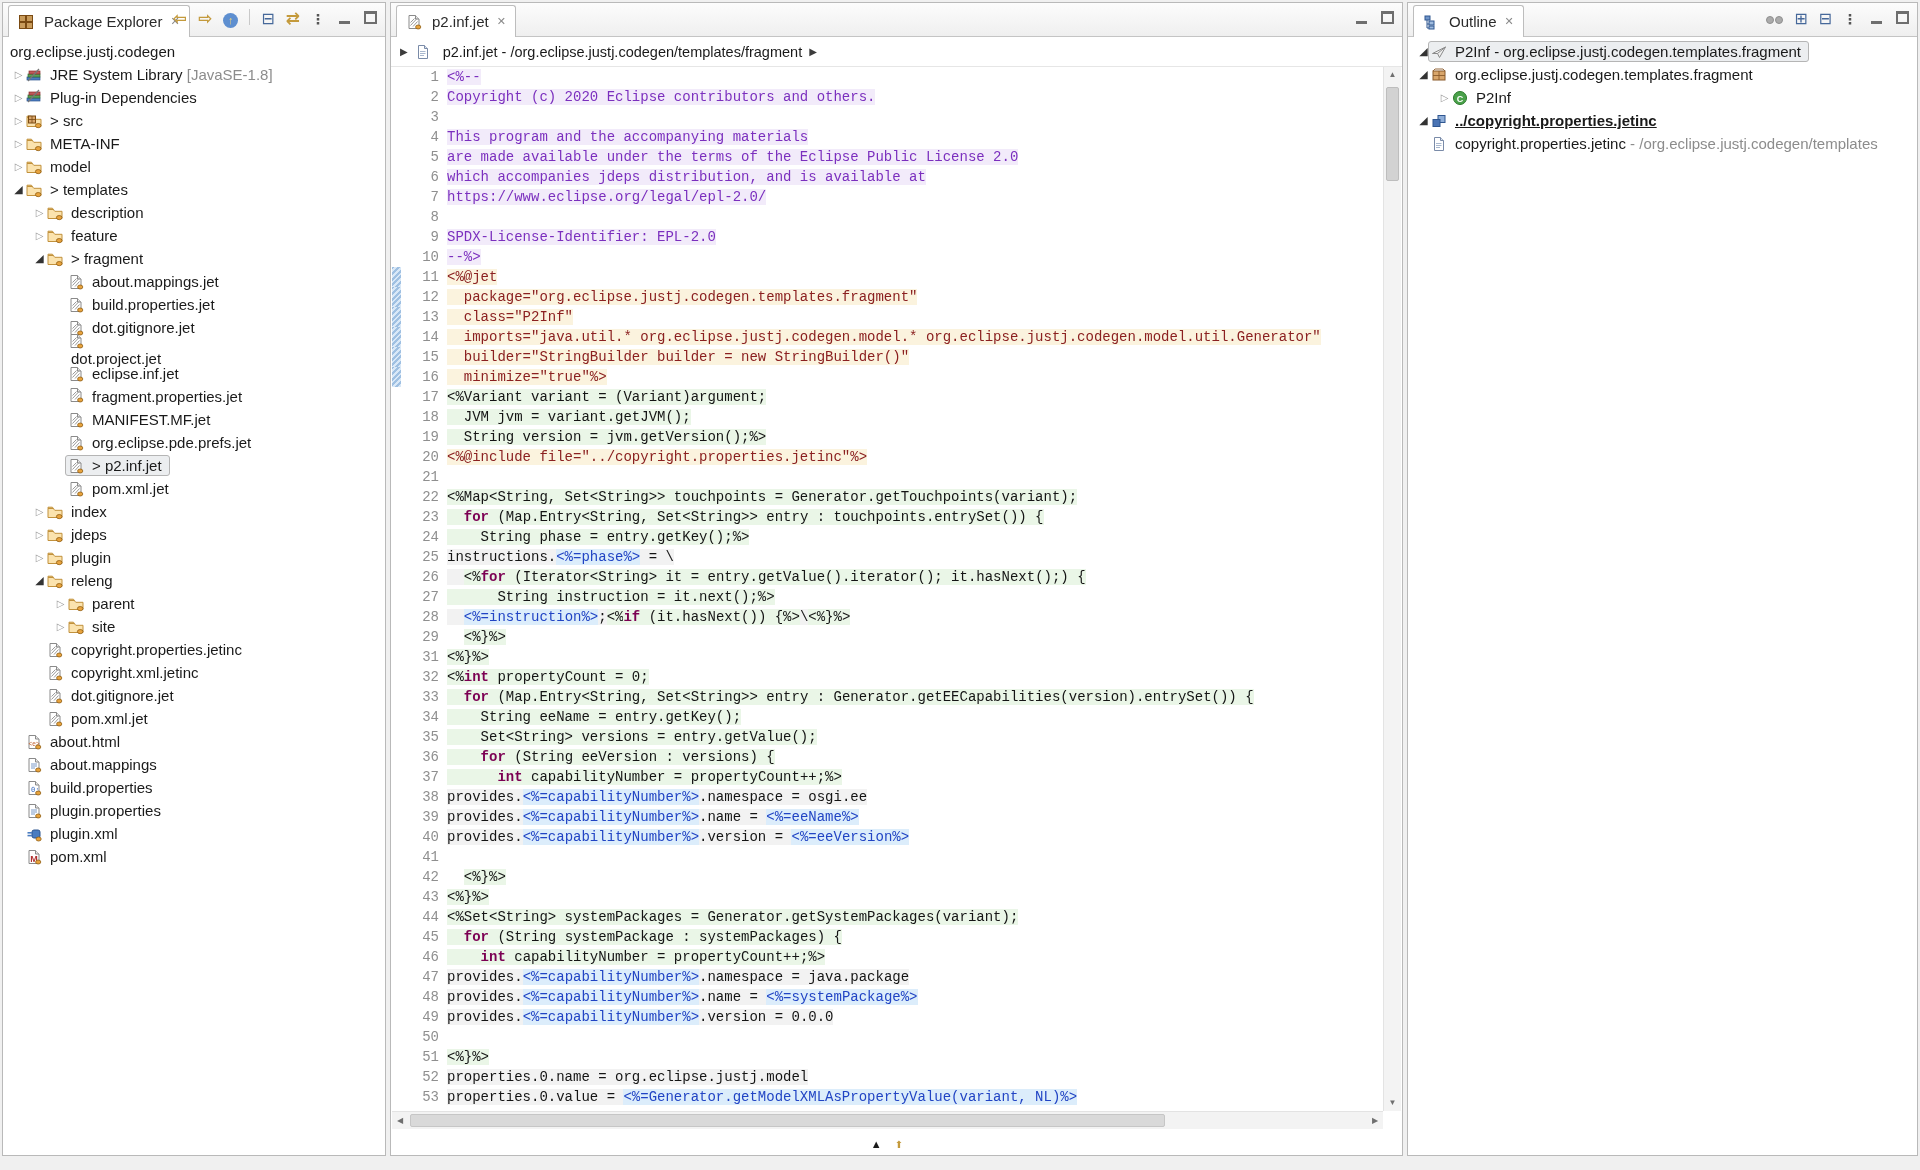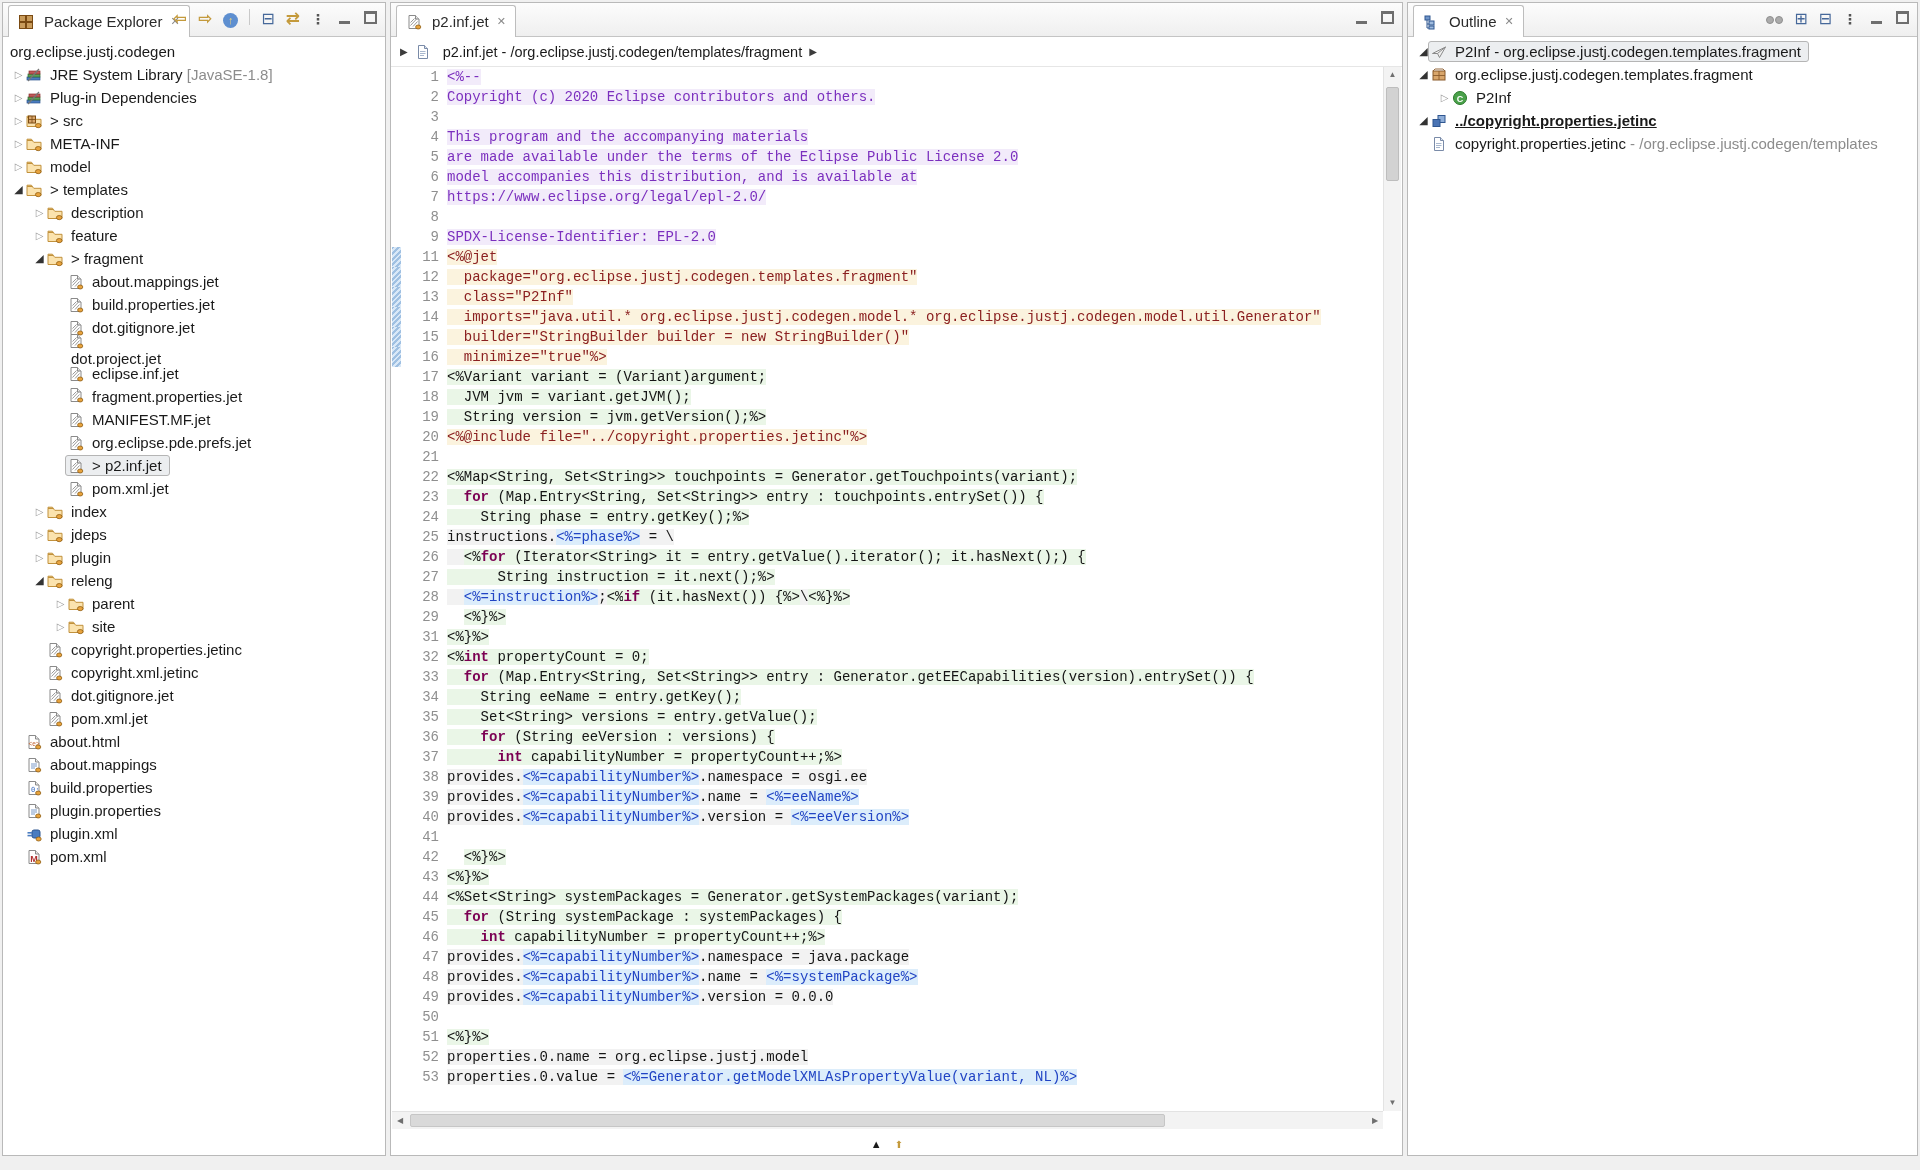--- a/index.html
+++ b/index.html
@@ -123,21 +123,21 @@
                 <rect x="2" y="7" width="12" height="3" fill="#58A058" stroke="#2F6B2F" stroke-width="0.7"></rect>
                 <rect x="3" y="4" width="11" height="3" fill="#C05858" stroke="#8A3030" stroke-width="0.7"></rect>
                 <path d="M2 14L13 2" stroke="#777" stroke-width="1.2"></path>
               </svg>
             </span>
             <span class="lbl">JRE System Library<span class="sfx"> [JavaSE-1.8]</span></span>
           </span>
         </div>
         <div class="trow" style="padding-left: 8px;">
           <span class="exp c">▷</span>
-          <span style="display: inline-flex; align-items: center;">
+          <span style="display: inline-flex; align-items: flex-start;">
             <span class="ico">
               <svg viewBox="0 0 16 16">
                 <rect x="1" y="10" width="13" height="3" fill="#4A7CC0" stroke="#2F5690" stroke-width="0.7"></rect>
                 <rect x="2" y="7" width="12" height="3" fill="#58A058" stroke="#2F6B2F" stroke-width="0.7"></rect>
                 <rect x="3" y="4" width="11" height="3" fill="#C05858" stroke="#8A3030" stroke-width="0.7"></rect>
                 <path d="M2 14L13 2" stroke="#777" stroke-width="1.2"></path>
               </svg>
             </span>
             <span class="lbl">Plug-in Dependencies</span>
           </span>
@@ -630,24 +630,25 @@
         </span>
       <span>p2.inf.jet - /org.eclipse.justj.codegen/templates/fragment</span>
       <span class="bchev">▶</span>
     </div>
     <div class="codearea" id="code">
         <div class="cl"><span class="qd"></span><span class="ln">1</span><span class="ct"><span class="seg-cm">&lt;%--</span></span></div>
         <div class="cl"><span class="qd"></span><span class="ln">2</span><span class="ct"><span class="seg-cm">Copyright (c) 2020 Eclipse contributors and others.</span></span></div>
         <div class="cl"><span class="qd"></span><span class="ln">3</span><span class="ct"></span></div>
         <div class="cl"><span class="qd"></span><span class="ln">4</span><span class="ct"><span class="seg-cm">This program and the accompanying materials</span></span></div>
         <div class="cl"><span class="qd"></span><span class="ln">5</span><span class="ct"><span class="seg-cm">are made available under the terms of the Eclipse Public License 2.0</span></span></div>
-        <div class="cl"><span class="qd"></span><span class="ln">6</span><span class="ct"><span class="seg-cm">model accompanies this distribution, and is available at</span></span></div>
+        <div class="cl"><span class="qd"></span><span class="ln">6</span><span class="ct"><span class="seg-cm">which accompanies jdeps distribution, and is available at</span></span></div>
         <div class="cl"><span class="qd"></span><span class="ln">7</span><span class="ct"><span class="seg-cm">https://www.eclipse.org/legal/epl-2.0/</span></span></div>
         <div class="cl"><span class="qd"></span><span class="ln">8</span><span class="ct"></span></div>
         <div class="cl"><span class="qd"></span><span class="ln">9</span><span class="ct"><span class="seg-cm">SPDX-License-Identifier: EPL-2.0</span></span></div>
+        <div class="cl"><span class="qd"></span><span class="ln">10</span><span class="ct"><span class="seg-cm">--%&gt;</span></span></div>
         <div class="cl"><span class="qd on"></span><span class="ln">11</span><span class="ct"><span class="seg-dir">&lt;%@jet</span></span></div>
         <div class="cl"><span class="qd on"></span><span class="ln">12</span><span class="ct"><span class="seg-dir">  package="org.eclipse.justj.codegen.templates.fragment"</span></span></div>
         <div class="cl"><span class="qd on"></span><span class="ln">13</span><span class="ct"><span class="seg-dir">  class="P2Inf"</span></span></div>
         <div class="cl"><span class="qd on"></span><span class="ln">14</span><span class="ct"><span class="seg-dir">  imports="java.util.* org.eclipse.justj.codegen.model.* org.eclipse.justj.codegen.model.util.Generator"</span></span></div>
         <div class="cl"><span class="qd on"></span><span class="ln">15</span><span class="ct"><span class="seg-dir">  builder="StringBuilder builder = new StringBuilder()"</span></span></div>
         <div class="cl"><span class="qd on"></span><span class="ln">16</span><span class="ct"><span class="seg-dir">  minimize="true"%&gt;</span></span></div>
         <div class="cl"><span class="qd"></span><span class="ln">17</span><span class="ct"><span class="seg-scr">&lt;%Variant variant = (Variant)argument;</span></span></div>
         <div class="cl"><span class="qd"></span><span class="ln">18</span><span class="ct"><span class="seg-scr">  JVM jvm = variant.getJVM();</span></span></div>
         <div class="cl"><span class="qd"></span><span class="ln">19</span><span class="ct"><span class="seg-scr">  String version = jvm.getVersion();%&gt;</span></span></div>
         <div class="cl"><span class="qd"></span><span class="ln">20</span><span class="ct"><span class="seg-dir">&lt;%@include file="../copyright.properties.jetinc"%&gt;</span></span></div>

